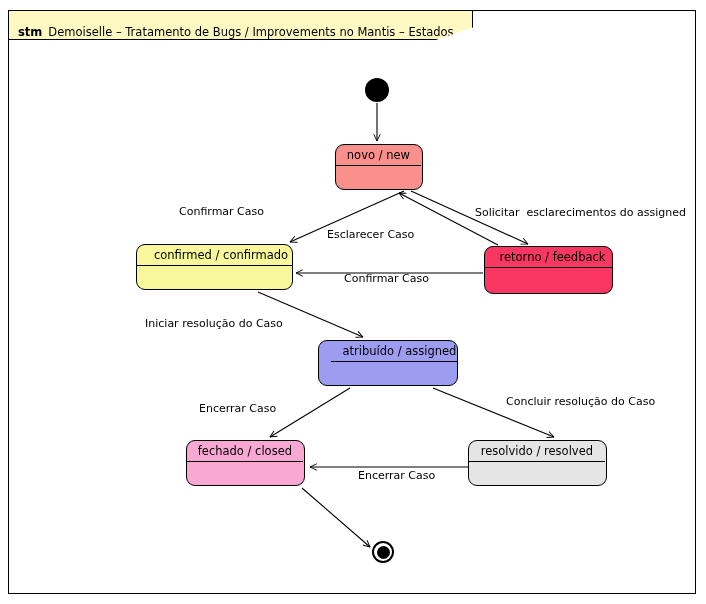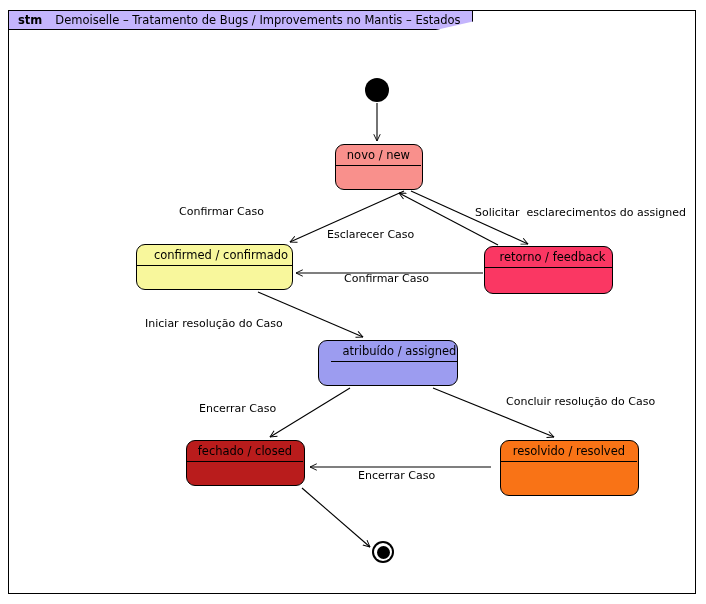--- a/index.html
+++ b/index.html
@@ -30,41 +30,41 @@
     height: 584px;
     border: 1.6px solid #000000;
     box-sizing: border-box;
     background: #ffffff;
   }
   
   .title-tab {
     position: absolute;
     left: 8px;
     top: 10px;
-    height: 20px;
-    box-sizing: border-box;
-    background: #c4b5fd;
+    height: 30px;
+    box-sizing: border-box;
+    background: #fef9c3;
     border: 1.6px solid #000000;
     -webkit-clip-path: polygon(0 0, 100% 0, 100% 58%, 92% 100%, 0 100%);
     clip-path: polygon(0 0, 100% 0, 100% 58%, 92% 100%, 0 100%);
     display: flex;
-    align-items: center;
+    align-items: flex-end;
     padding: 0 9px 0 9px;
     white-space: nowrap;
   }
   .title-tab .stm {
     font-weight: bold;
     font-size: 11.5px;
     color: #000000;
     letter-spacing: 0px;
   }
   .title-tab .ttl {
     font-size: 11.5px;
     color: #000000;
-    margin-left: 13px;
+    margin-left: 6px;
   }
 
   
   #edges {
     position: absolute;
     left: 0;
     top: 0;
     width: 706px;
     height: 604px;
     pointer-events: none;
@@ -172,25 +172,25 @@
         <div></div>
       </div>
       <div class="state" style="left: 484px; top: 246px; width: 129px; height: 48px; background: rgb(250, 55, 99);">
         <div class="name" style="width: 135px; padding: 0px;">retorno / feedback</div>
         <div></div>
       </div>
       <div class="state" style="left: 318px; top: 340px; width: 140px; height: 46px; background: rgb(156, 156, 240); padding-left: 12px;">
         <div class="name" style="width: 136.8px; padding: 0px;">atribuído / assigned</div>
         <div></div>
       </div>
-      <div class="state" style="left: 186px; top: 440px; width: 119px; height: 46px; background: #b91c1c;">
+      <div class="state" style="left: 186px; top: 440px; width: 119px; height: 46px; background: #f9a8d4;">
         <div class="name" style="width: 115.8px; padding: 0px;">fechado / closed</div>
         <div></div>
       </div>
-      <div class="state" style="left: 500px; top: 440px; width: 139px; height: 56px; background: #f97316;">
+      <div class="state" style="left: 468px; top: 440px; width: 139px; height: 46px; background: #e5e5e5;">
         <div class="name" style="width: 135.8px; padding: 0px;">resolvido / resolved</div>
         <div></div>
       </div>
     </div>
   <div id="labels-layer">
       <div class="edge-label" style="left: 179px; top: 205px;">Confirmar Caso</div>
       <div class="edge-label" style="left: 475px; top: 206px;">Solicitar  esclarecimentos do assigned</div>
       <div class="edge-label" style="left: 327px; top: 228px;">Esclarecer Caso</div>
       <div class="edge-label" style="left: 344px; top: 272px;">Confirmar Caso</div>
       <div class="edge-label" style="left: 145px; top: 317px; text-align: center;">Iniciar resolução do Caso</div>

